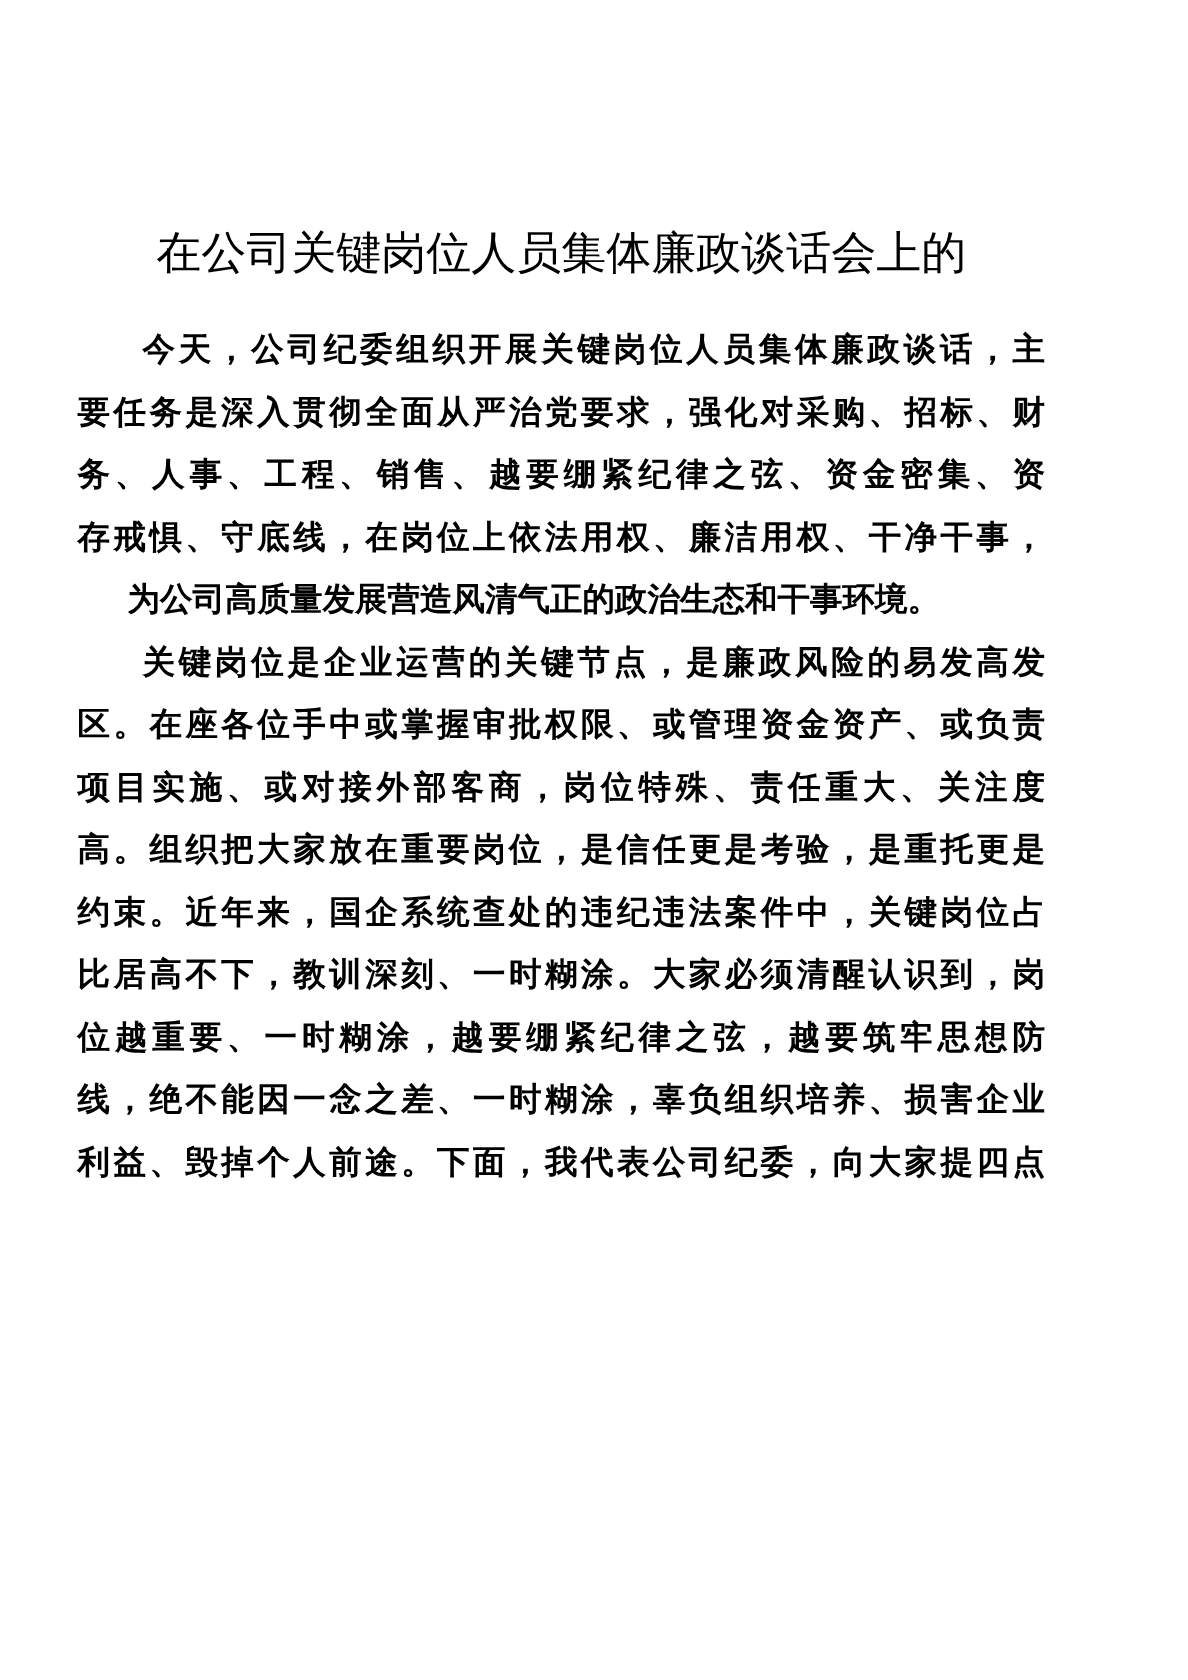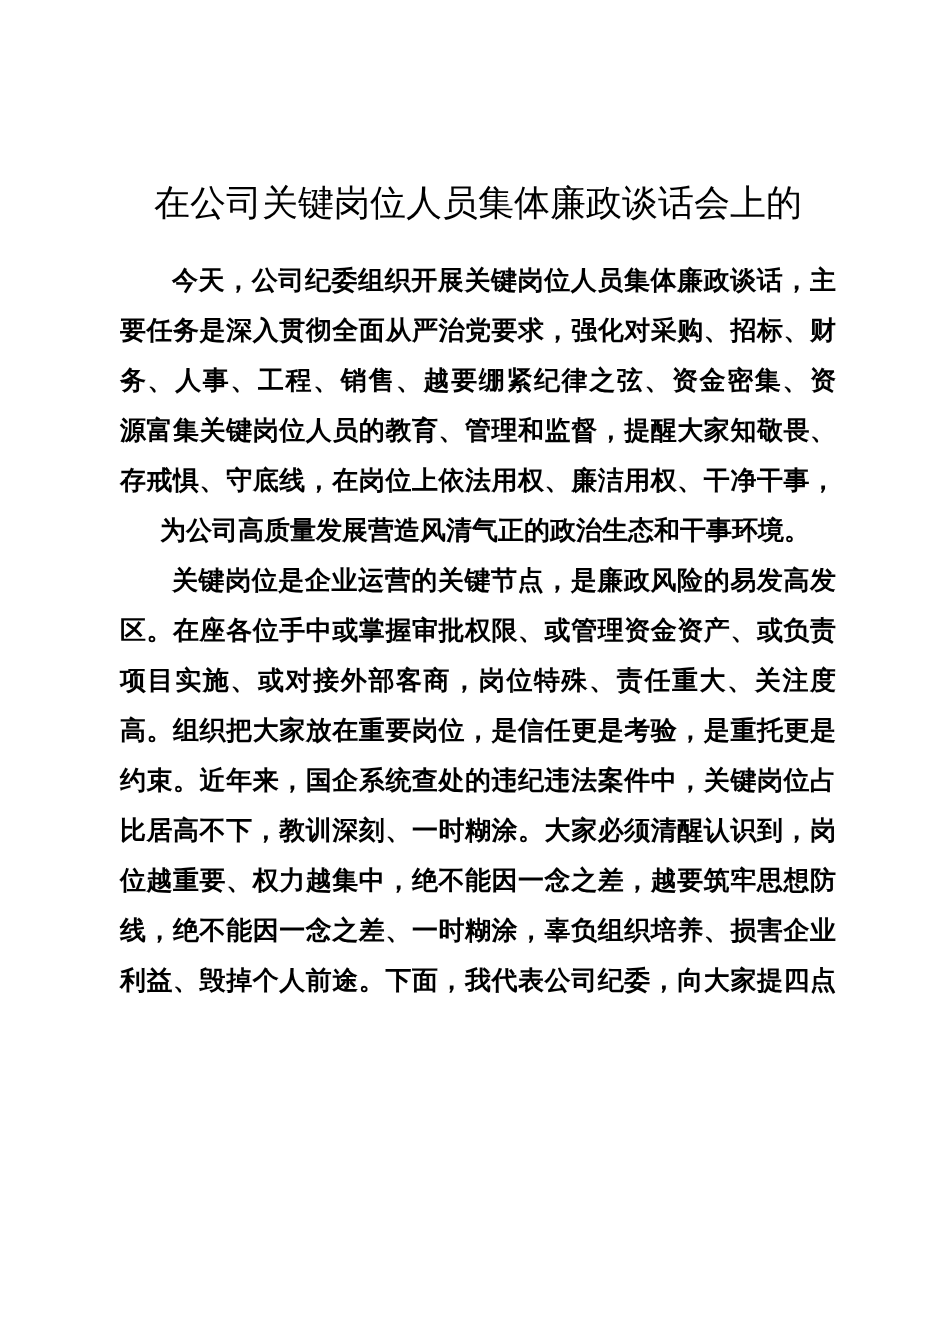--- a/index.html
+++ b/index.html
@@ -7,21 +7,21 @@
     padding: 0;
     background: #ffffff;
   }
   .page {
     position: relative;
     width: 950px;
     height: 1344px;
     background: #ffffff;
     color: #000000;
     box-sizing: border-box;
-    padding: 166px 114px 0 120px;
+    padding: 166px 114px 0 62px;
     overflow: hidden;
     font-family: "DejaVu Sans", sans-serif;
   }
   .doc-title {
     margin: 0;
     padding: 0;
     font-size: 36px;
     font-weight: 400;
     line-height: 73px;
     text-align: center;
@@ -59,29 +59,28 @@
 
 <div class="page">
   <h1 class="doc-title">
     <span class="title-line">在公司关键岗位人员集体廉政谈话会上的</span>
   </h1>
   <div class="doc-body">
       <div class="para">
         <div class="t-line first">今天，公司纪委组织开展关键岗位人员集体廉政谈话，主</div>
         <div class="t-line">要任务是深入贯彻全面从严治党要求，强化对采购、招标、财</div>
         <div class="t-line">务、人事、工程、销售、越要绷紧纪律之弦、资金密集、资</div>
-        <div class="t-line">源富集关键岗位人员的教育、管理和监督，提醒大家知敬畏、</div>
         <div class="t-line">存戒惧、守底线，在岗位上依法用权、廉洁用权、干净干事，</div>
         <div class="t-line last">为公司高质量发展营造风清气正的政治生态和干事环境。</div>
       </div>
       <div class="para">
         <div class="t-line first">关键岗位是企业运营的关键节点，是廉政风险的易发高发</div>
         <div class="t-line">区。在座各位手中或掌握审批权限、或管理资金资产、或负责</div>
         <div class="t-line">项目实施、或对接外部客商，岗位特殊、责任重大、关注度</div>
         <div class="t-line">高。组织把大家放在重要岗位，是信任更是考验，是重托更是</div>
         <div class="t-line">约束。近年来，国企系统查处的违纪违法案件中，关键岗位占</div>
         <div class="t-line">比居高不下，教训深刻、一时糊涂。大家必须清醒认识到，岗</div>
-        <div class="t-line">位越重要、权力越集中，绝不能因一念之差，越要筑牢思想防</div>
+        <div class="t-line">位越重要、一时糊涂，越要绷紧纪律之弦，越要筑牢思想防</div>
         <div class="t-line">线，绝不能因一念之差、一时糊涂，辜负组织培养、损害企业</div>
         <div class="t-line">利益、毁掉个人前途。下面，我代表公司纪委，向大家提四点</div>
       </div>
     </div>
 </div>
 
 </body></html>

